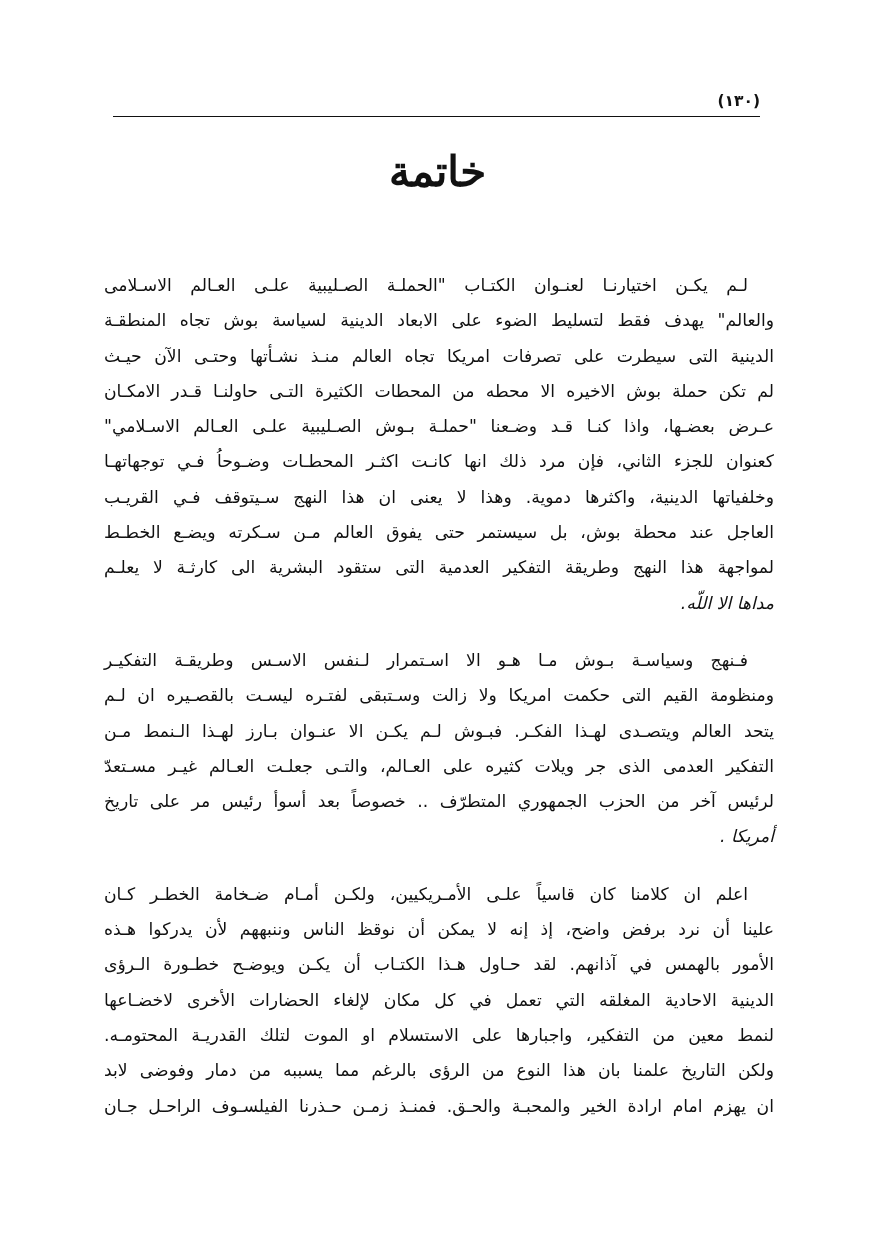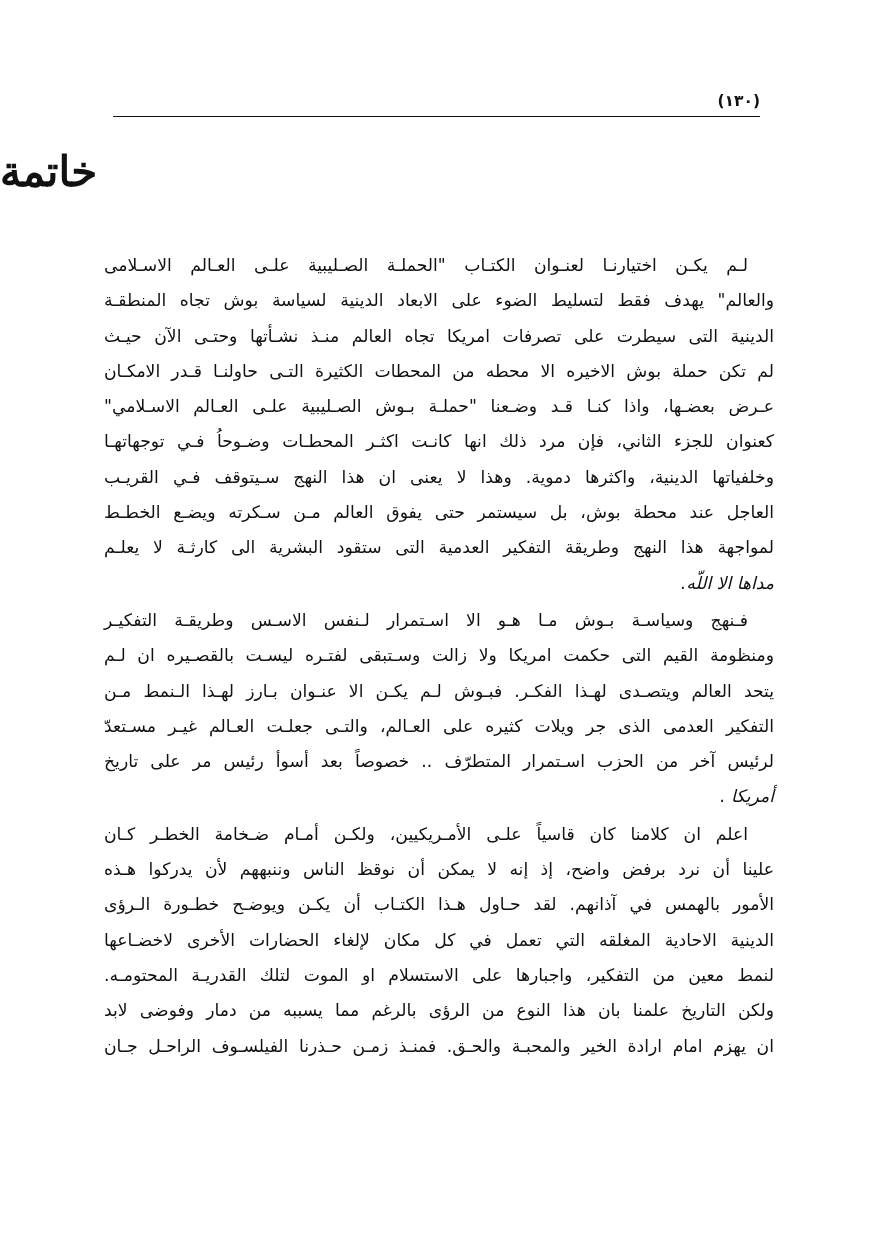--- a/index.html
+++ b/index.html
@@ -38,21 +38,21 @@
     }
     .running-header .page-num {
       direction: rtl;
       padding-left: 2px;
     }
     .chapter-title {
       position: absolute;
       left: 0;
       width: 875px;
       top: 142px;
-      text-align: left;
+      text-align: center;
       font-family: "DejaVu Serif", serif;
       font-weight: bold;
       font-size: 42px;
       line-height: 60px;
     }
     .body-text {
       position: absolute;
       left: 104px;
       top: 248px;
       width: 670px;
@@ -68,20 +68,21 @@
       text-align-last: justify;
       height: 35.3px;
       overflow: visible;
     }
     .line.last {
       text-align-last: right;
       font-style: italic;
     }
     .line.indent {
       padding-right: 26px;
+      margin-top: 20px;
     }
     .para-gap {
       height: 2px;
     }
   </style>
 </head>
 <body>
 
 <div class="page">
 
@@ -105,21 +106,21 @@
       <span class="line">لمواجهة هذا النهج وطريقة التفكير العدمية التى ستقود البشرية الى كارثـة لا يعلـم</span>
       <span class="line last">مداها الا اللّه.</span>
     </div>
     <div class="para-gap"></div>
 
     <div>
       <span class="line indent">فـنهج وسياسـة بـوش مـا هـو الا اسـتمرار لـنفس الاسـس وطريقـة التفكيـر</span>
       <span class="line">ومنظومة القيم التى حكمت امريكا ولا زالت وسـتبقى لفتـره ليسـت بالقصـيره ان لـم</span>
       <span class="line">يتحد العالم ويتصـدى لهـذا الفكـر. فبـوش لـم يكـن الا عنـوان بـارز لهـذا الـنمط مـن</span>
       <span class="line">التفكير العدمى الذى جر ويلات كثيره على العـالم، والتـى جعلـت العـالم غيـر مسـتعدّ</span>
-      <span class="line">لرئيس آخر من الحزب اسـتمرار المتطرّف .. خصوصاً بعد أسوأ رئيس مر على تاريخ</span>
+      <span class="line">لرئيس آخر من الحزب الجمهوري المتطرّف .. خصوصاً بعد أسوأ رئيس مر على تاريخ</span>
       <span class="line last">أمريكا .</span>
     </div>
     <div class="para-gap"></div>
 
     <div>
       <span class="line indent">اعلم ان كلامنا كان قاسياً علـى الأمـريكيين، ولكـن أمـام ضـخامة الخطـر كـان</span>
       <span class="line">علينا أن نرد برفض واضح، إذ إنه لا يمكن أن نوقظ الناس وننبههم لأن يدركوا هـذه</span>
       <span class="line">الأمور بالهمس في آذانهم. لقد حـاول هـذا الكتـاب أن يكـن ويوضـح خطـورة الـرؤى</span>
       <span class="line">الدينية الاحادية المغلقه التي تعمل في كل مكان لإلغاء الحضارات الأخرى لاخضـاعها</span>
       <span class="line">لنمط معين من التفكير، واجبارها على الاستسلام او الموت لتلك القدريـة المحتومـه.</span>

